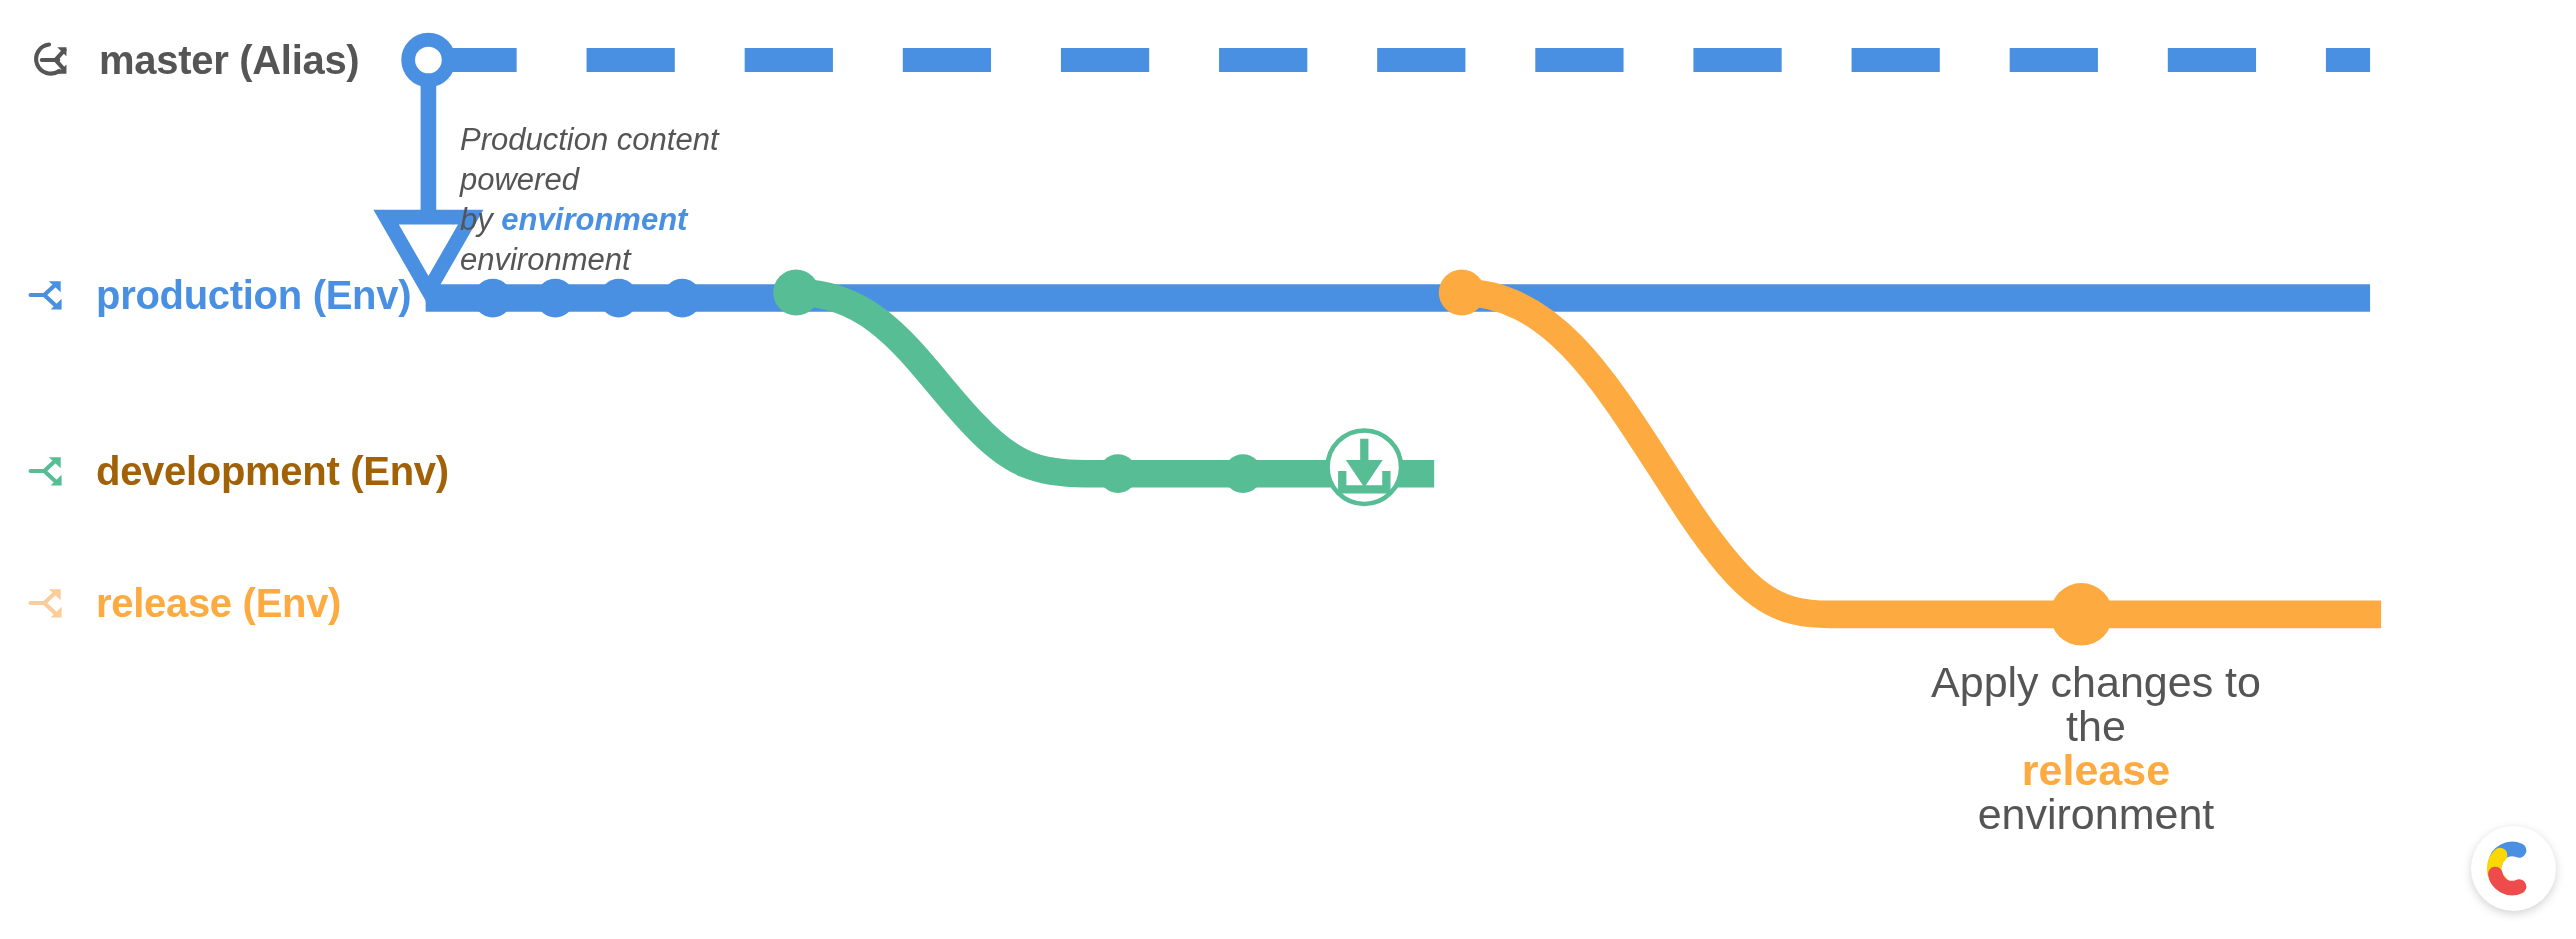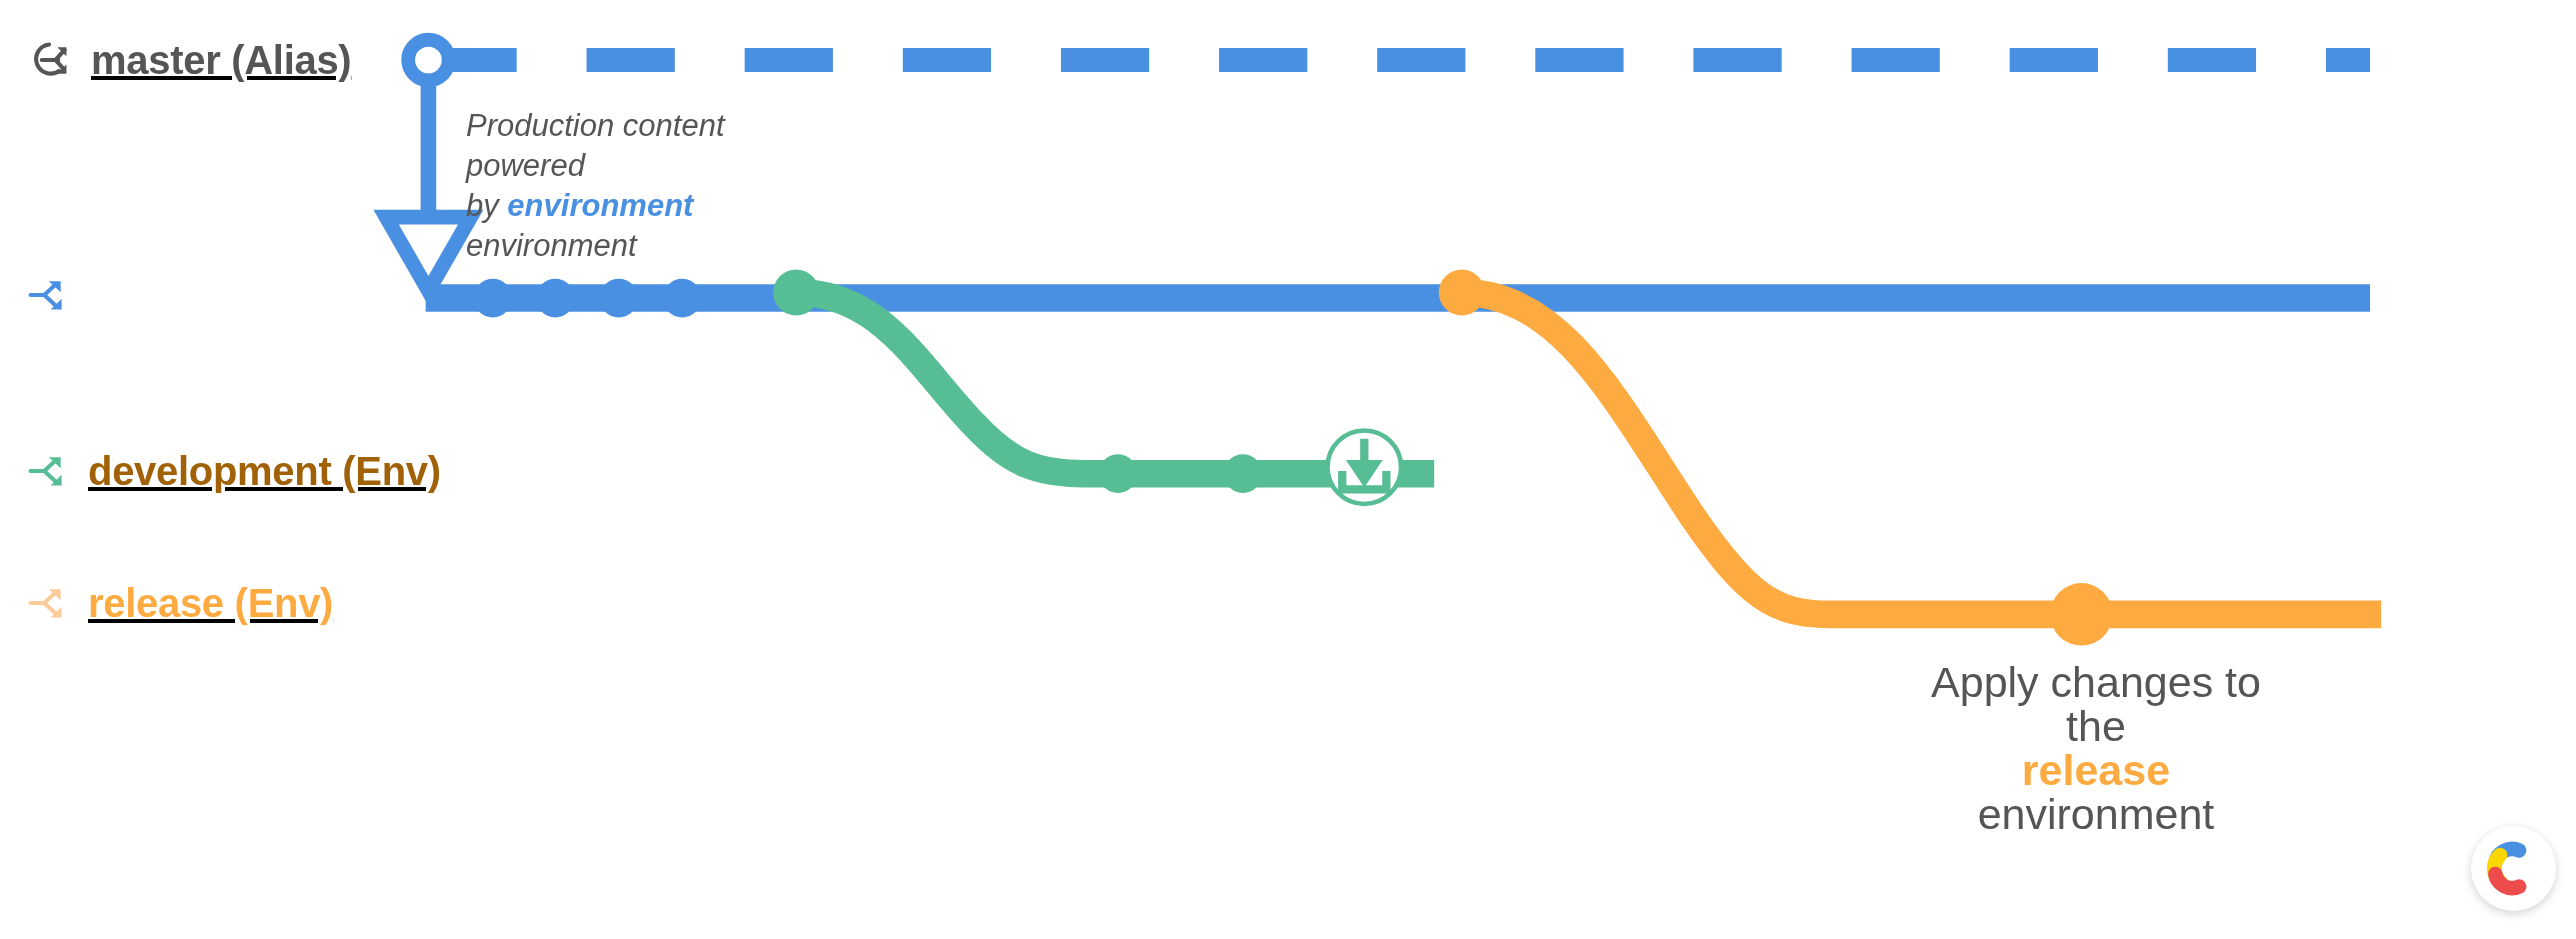--- a/index.html
+++ b/index.html
@@ -24,25 +24,24 @@
     top: 0;
     width: 2576px;
     height: 940px;
   }
 
   
   .branch-label {
     position: absolute;
     display: flex;
     align-items: center;
-    gap: 20px;
+    gap: 28px;
     white-space: nowrap;
     font-weight: bold;
     letter-spacing: -0.3px;
-    text-decoration: underline;
   }
   .branch-label .label-text {
     font-size: 40px;
     line-height: 1;
   }
   .branch-icon {
     display: block;
     width: 42px;
     height: 42px;
     flex: 0 0 auto;
@@ -62,25 +61,24 @@
 
   
   .annotation {
     position: absolute;
     color: #555555;
     font-size: 31px;
     line-height: 40px;
   }
   #annotation-production {
     left: 460px;
-    top: 106px;
+    top: 120px;
     font-style: italic;
     font-weight: normal;
     width: 331px;
-    margin-left: 6px;
   }
   #annotation-production .hl {
     color: #4a90e2;
     font-weight: bold;
     font-style: italic;
   }
   #annotation-release {
     left: 1912px;
     top: 660px;
     width: 368px;
@@ -175,20 +173,21 @@
     <span class="label-text">master (Alias)</span>
   </div>
 
   <div class="branch-label" id="row-production">
     <svg class="branch-icon" viewBox="0 0 46 46">
       <path d="M 5 23 L 20 23 L 33 11" fill="none" stroke="#4a90e2" stroke-width="4.5" stroke-linecap="round" stroke-linejoin="round"></path>
       <path d="M 25 8 L 38 8 L 38 20 Z" fill="#4a90e2"></path>
       <path d="M 20 23 L 33 35" fill="none" stroke="#4a90e2" stroke-width="4.5" stroke-linecap="round" stroke-linejoin="round"></path>
       <path d="M 39 39 L 27 39 L 39 27 Z" fill="#4a90e2"></path>
     </svg>
+    <span class="label-text">production (Env)</span>
   </div>
 
   <div class="branch-label" id="row-development">
     <svg class="branch-icon" viewBox="0 0 46 46">
       <path d="M 5 23 L 20 23 L 33 11" fill="none" stroke="#56bd95" stroke-width="4.5" stroke-linecap="round" stroke-linejoin="round"></path>
       <path d="M 25 8 L 38 8 L 38 20 Z" fill="#56bd95"></path>
       <path d="M 20 23 L 33 35" fill="none" stroke="#56bd95" stroke-width="4.5" stroke-linecap="round" stroke-linejoin="round"></path>
       <path d="M 39 39 L 27 39 L 39 27 Z" fill="#56bd95"></path>
     </svg>
     <span class="label-text">development (Env)</span>

